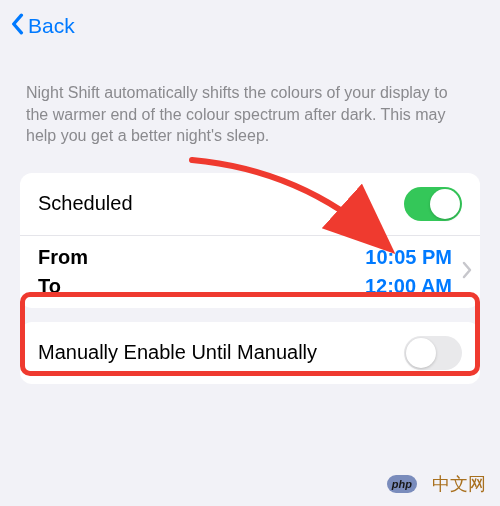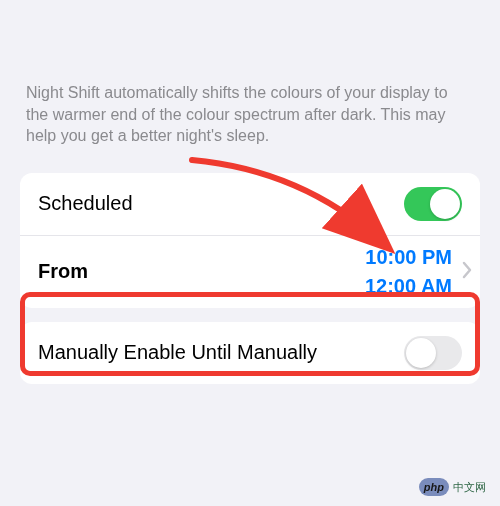--- a/index.html
+++ b/index.html
@@ -111,55 +111,64 @@
     .arrow-svg {
       position: absolute;
       pointer-events: none;
     }
     .watermark {
       position: absolute;
       right: 14px;
       bottom: 10px;
       display: flex;
       align-items: center;
-      gap: 4px;
+      gap: 15px;
       opacity: 0.9;
     }
     .php-badge {
       background: #6e81b6;
       color: #000;
       font-size: 11px;
       font-weight: 700;
       padding: 3px 5px;
       border-radius: 10px;
       font-style: italic;
     }
-    .wm-text { color: #14532d; font-size: 11px; }
+    .wm-text { color: #a16207; font-size: 18px; }
   </style>
 </head>
 <body>
 
 <div class="navbar">
+  <div class="back-btn">
+    <span>
+      <svg viewBox="0 0 12 20" fill="none">
+          <path d="M10 2 L3 10 L10 18" stroke="#007aff" stroke-width="3" stroke-linecap="round" stroke-linejoin="round"></path>
+        </svg>
+    </span>
+    <span>Back</span>
+  </div>
 </div>
 
 <div class="description">Night Shift automatically shifts the colours of your display to the warmer end of the colour spectrum after dark. This may help you get a better night's sleep.</div>
 
 <div class="group">
   <div class="row">
     <div class="row-label">Scheduled</div>
     <div class="toggle on">
       <div class="toggle-knob"></div>
     </div>
   </div>
   <div class="schedule-row row-sep">
     <div class="schedule-labels">
       <span>From</span>
+      <span>To</span>
     </div>
     <div class="schedule-times">
-      <span>10:00 PM</span>
+      <span>10:05 PM</span>
       <span>12:00 AM</span>
     </div>
     <span class="chevron">
       <svg viewBox="0 0 10 18" fill="none">
           <path d="M2 2 L8 9 L2 16" stroke="#c7c7cc" stroke-width="2.5" stroke-linecap="round" stroke-linejoin="round"></path>
         </svg>
     </span>
   </div>
 </div>
 

